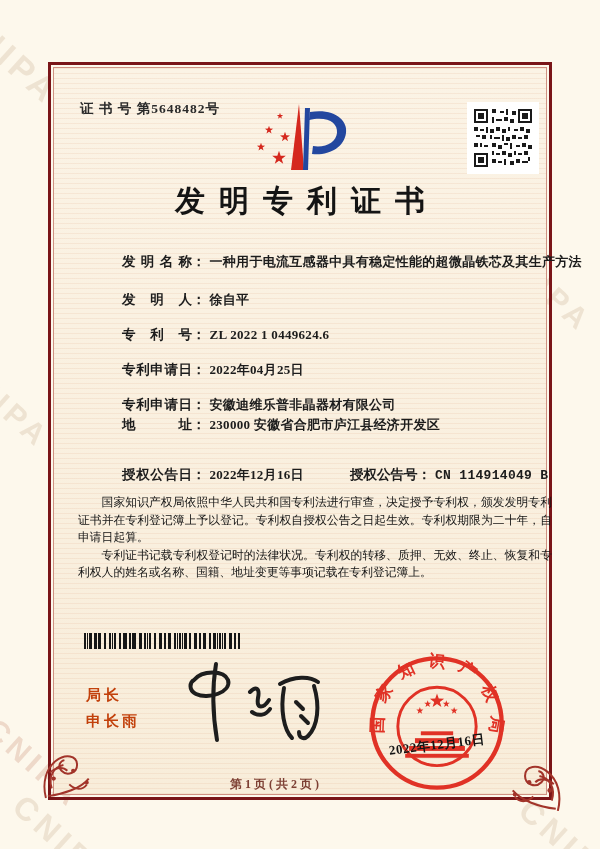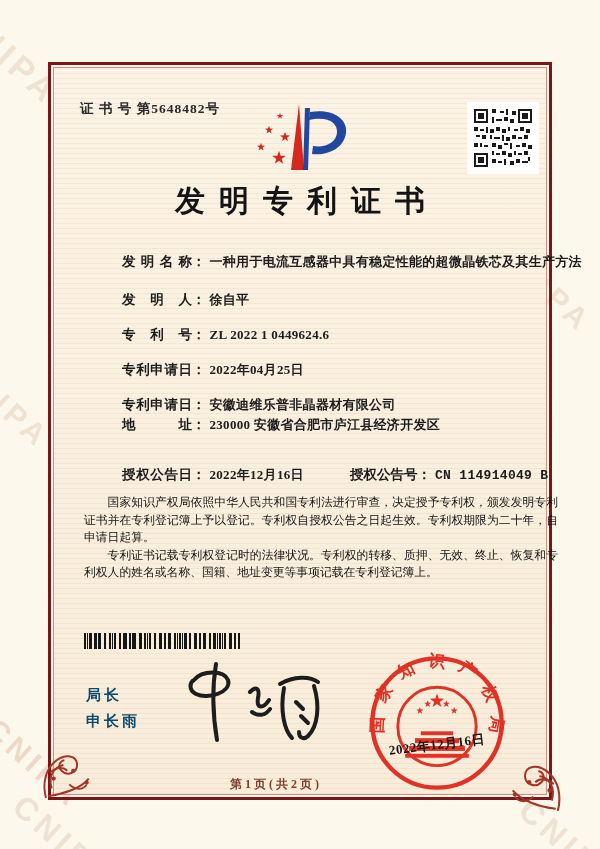--- a/index.html
+++ b/index.html
@@ -30,32 +30,32 @@
   .qr-box svg{position:absolute;left:7px;top:7px;}
   .title{position:absolute;left:48px;top:181px;width:504px;text-align:center;font-size:30px;font-weight:700;
          letter-spacing:14px;text-indent:14px;color:#141414;}
   
   .row{position:absolute;left:82px;font-size:13.5px;font-weight:700;white-space:nowrap;color:#1c1c1c;margin-left:40px;}
   .row .lab{display:inline-block;width:70px;text-align:justify;text-align-last:justify;}
   .row .val{font-size:13px;margin-left:4px;letter-spacing:0.3px;}
   .r1{top:253px;} .r2{top:291px;} .r3{top:326px;} .r4{top:361px;} .r5{top:396px;} .r6{top:416px;} .r7{top:466px;}
   .grant2{position:absolute;left:228px;font-family:Liberation Mono, monospace;}
   
-  .paras{position:absolute;left:84px;top:494px;width:474px;font-size:11.8px;line-height:17.5px;
+  .paras{position:absolute;left:78px;top:494px;width:474px;font-size:11.8px;line-height:17.5px;
          text-align:justify;color:#141414;font-weight:500;}
   .paras p{margin:0;text-indent:2em;}
   
   .barcode{position:absolute;left:84px;top:633px;width:156px;height:16px;
      background:
        repeating-linear-gradient(90deg,#161616 0 2px,rgba(0,0,0,0) 2px 5px),
        repeating-linear-gradient(90deg,rgba(0,0,0,0) 0 3px,#161616 3px 4px,rgba(0,0,0,0) 4px 9px),
        repeating-linear-gradient(90deg,#161616 0 1px,rgba(0,0,0,0) 1px 7px);}
   
   .director{position:absolute;left:86px;top:686px;font-family:"Liberation Sans","DejaVu Sans",sans-serif;
-            font-size:15px;font-weight:700;letter-spacing:3px;color:#0c4a6e;}
+            font-size:15px;font-weight:700;letter-spacing:3px;color:#c2410c;}
   .director div{margin-bottom:7px;}
   .signature{position:absolute;left:172px;top:658px;}
   
   .seal{position:absolute;left:366px;top:652px;}
   .seal-date{position:absolute;left:366px;top:736px;width:142px;text-align:center;transform:rotate(-7deg);
              font-size:13px;font-weight:700;color:#141414;letter-spacing:0.5px;}
   
   .page-num{position:absolute;left:48px;top:776px;width:456px;text-align:center;font-size:12px;
             letter-spacing:3px;color:#7d4034;font-weight:600;}
   .note{position:absolute;left:50%;top:805px;transform:translateX(-50%);background:#fffdf6;

